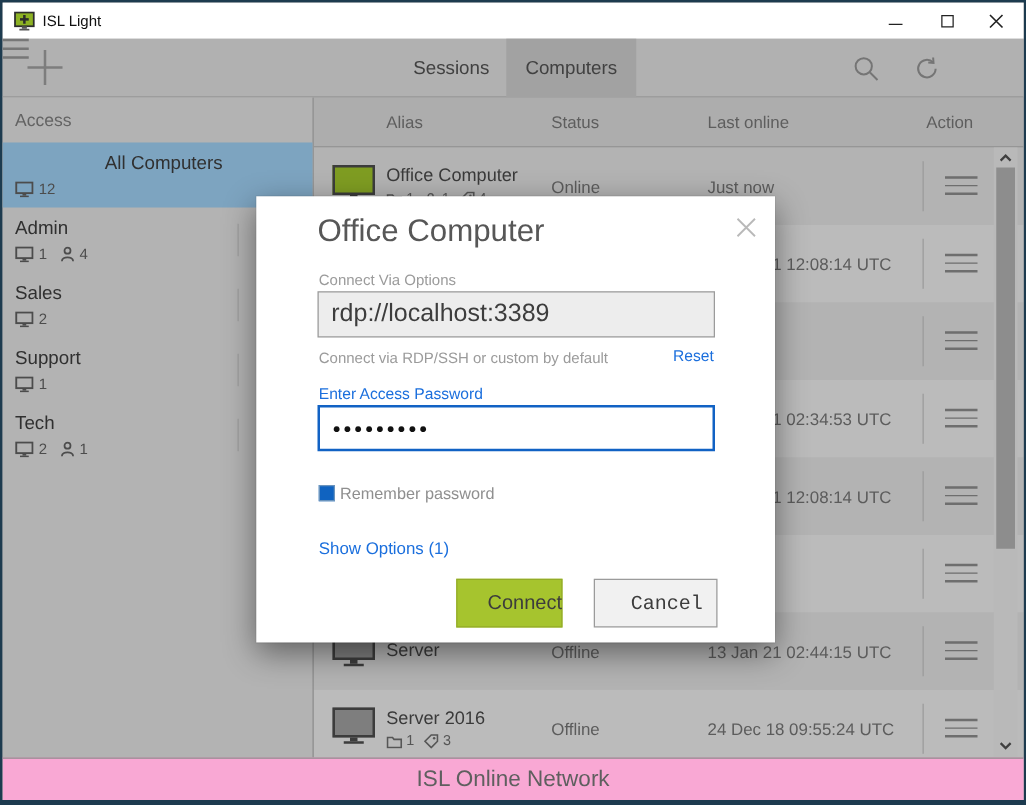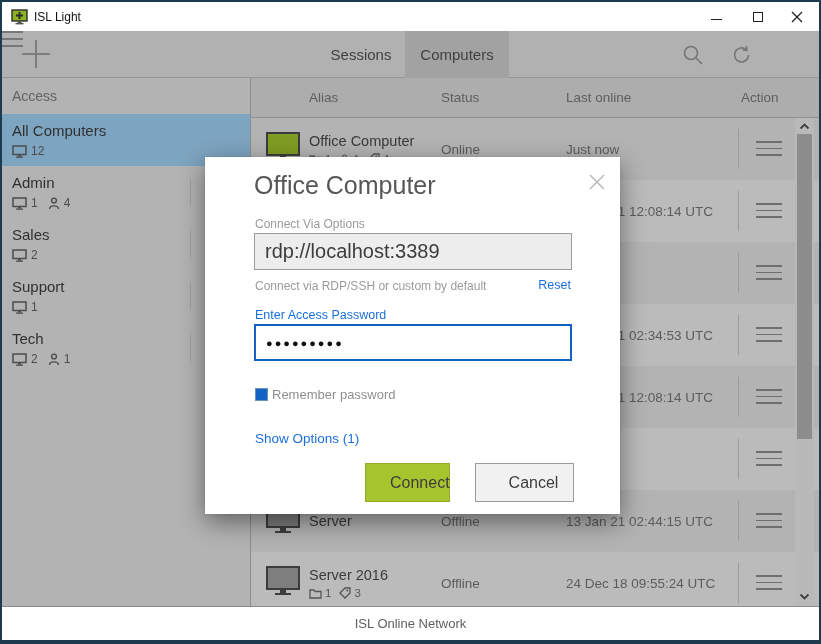--- a/index.html
+++ b/index.html
@@ -35,21 +35,21 @@
 
   
   .sidebar{position:absolute;left:0;top:76px;width:249px;bottom:34px;background:#b3b3b3;
            border-right:1px solid #8c8c8c;}
   .groups-hd{height:36px;line-height:36px;padding-left:10px;font-size:14px;color:#636363;}
   .gitem{position:relative;height:52px;padding:8px 0 0 10px;cursor:default;}
   .gitem .gname{font-size:15px;color:#303030;}
   .gitem .gcounts{margin-top:5px;display:flex;align-items:center;font-size:12px;color:#4c4c4c;}
   .gitem .gcounts svg{margin-right:4px;}
   .gitem .gcounts .u{margin-left:10px;margin-right:4px;}
-  .gitem.selected{background:#7da4c0;}
+  .gitem.selected{background:#7da4c0;text-align:center;}
   .gitem:not(.selected):after{content:'';position:absolute;left:188px;top:50%;
       transform:translateY(-50%);width:1px;height:26px;background:#9e9e9e;}
 
   
   .main{position:absolute;left:249px;top:76px;right:0;bottom:34px;overflow:hidden;}
   .thead{position:absolute;left:0;top:0;right:0;height:40px;background:#adadad;
          border-bottom:1px solid #8f8f8f;font-size:13.5px;color:#5e5e5e;}
   .thead span{position:absolute;top:12px;}
   .c-alias{left:58px}.c-status{left:190px}.c-last{left:315px}.c-action{left:490px}
   .rows{position:absolute;left:0;top:40px;right:0;bottom:0;}
@@ -76,23 +76,23 @@
   .rham{position:absolute;left:505px;top:23px;width:26px;cursor:default;}
   .rham i{display:block;height:1.5px;background:#6e6e6e;margin-bottom:5px;}
 
   
   .vscroll{position:absolute;right:5px;top:40px;width:19px;bottom:0;background:#b9b9b9;}
   .varrow{position:absolute;left:0;width:19px;height:16px;display:flex;align-items:center;justify-content:center;}
   .varrow.up{top:0}.varrow.down{bottom:2px}
   .vthumb{position:absolute;left:2px;top:16px;width:15px;height:305px;background:#8d8d8d;}
 
   
-  .statusbar{position:absolute;left:0;bottom:0;right:0;height:34px;background:#ffffff;
+  .statusbar{position:absolute;left:0;bottom:0;right:0;height:34px;background:#f9a8d4;
              border-top:1px solid #8c8c8c;display:flex;align-items:center;justify-content:center;
-             font-size:13px;color:#5f5f5f;}
+             font-size:18px;color:#5f5f5f;}
 
   
   .dialog{position:absolute;left:203px;top:155px;width:415px;height:357px;background:#fff;
           box-shadow:0 8px 24px rgba(0,0,0,.45),0 0 1px rgba(0,0,0,.2);}
   .dlg-title{position:absolute;left:49px;top:14px;font-size:25px;color:#575757;}
   .dlg-close{position:absolute;right:14px;top:16px;width:18px;height:18px;cursor:default;}
   .dlg-label{position:absolute;left:50px;font-size:12px;color:#9b9b9b;}
   .lab-tunnel{top:60px;}
   .tunnel-input{position:absolute;left:49px;top:76px;width:318px;height:37px;background:#ededed;
       border:1px solid #9b9b9b;font-family:"Liberation Sans",sans-serif;font-size:20px;color:#3d3d3d;padding:0 10px;}
@@ -102,21 +102,21 @@
   .pass-input{position:absolute;left:49px;top:167px;width:318px;height:37px;background:#fff;
       border:2px solid #1162c4;font-family:"Liberation Sans",sans-serif;font-size:11px;letter-spacing:2px;
       color:#111;padding:0 10px;}
   .chk-row{position:absolute;left:50px;top:230px;display:flex;align-items:center;}
   .chk{width:13px;height:13px;background:#1063c0;border:1px solid #6b94bd;}
   .chk-lab{margin-left:4px;font-size:13px;color:#8f8f8f;}
   .show-opts{position:absolute;left:50px;top:274px;font-size:13.5px;color:#1b6fdd;cursor:pointer;}
   .btn{position:absolute;top:306px;height:39px;font-family:"Liberation Sans",sans-serif;
        font-size:16px;color:#3c3c3c;cursor:pointer;padding-left:24px;}
   .btn-connect{left:160px;width:85px;background:#a6c42e;border:1px solid #93ab28;}
-  .btn-cancel{left:270px;width:99px;background:#f1f1f1;border:1px solid #9b9b9b;}
+  .btn-cancel{left:270px;width:99px;background:#f1f1f1;border:1px solid #9b9b9b;font-family:Liberation Mono, monospace;}
 </style>
 </head>
 <body>
 
 <div id="win">
 
   <div class="titlebar">
     <svg class="app-ico" viewBox="0 0 17 16">
       <rect x="1" y="1" width="15" height="11" fill="#8db224" stroke="#2c2c2c" stroke-width="1.4"></rect>
       <rect x="7.5" y="3" width="2" height="7" fill="#2c2c2c"></rect>

